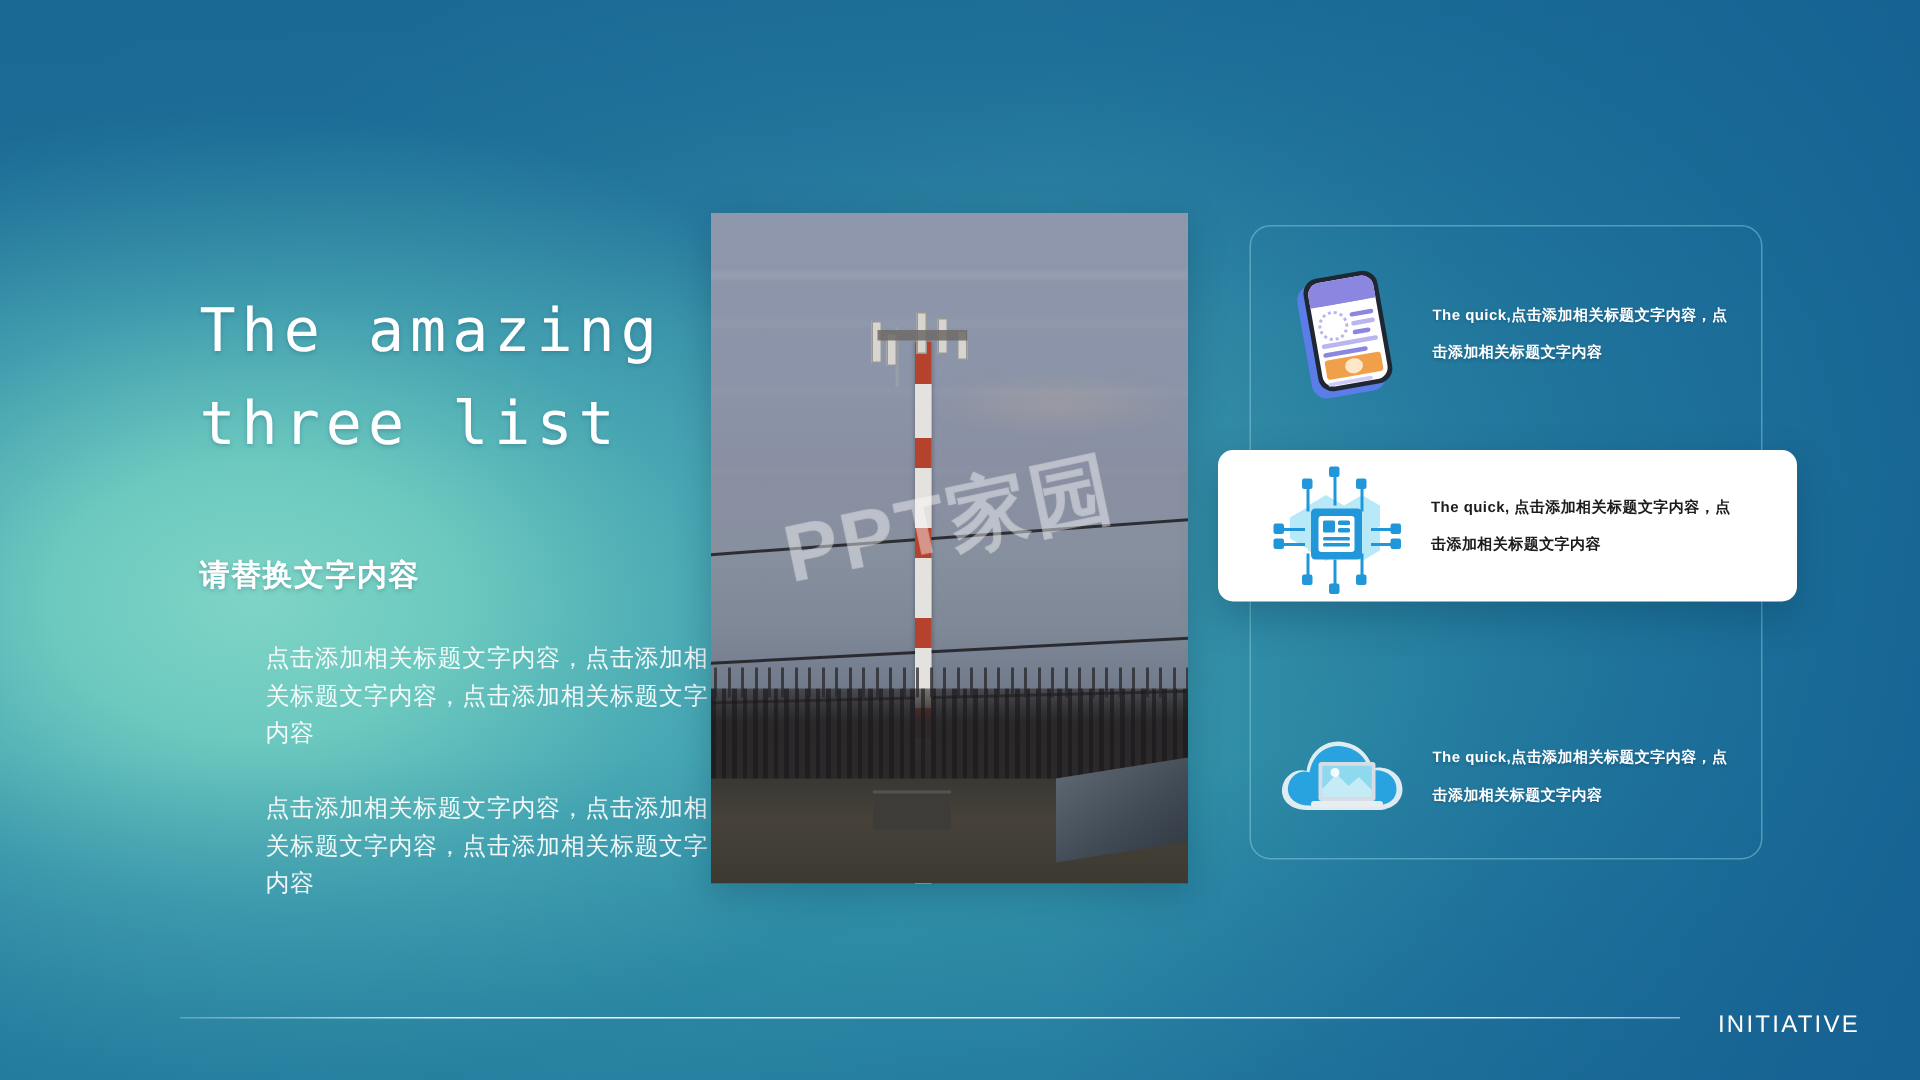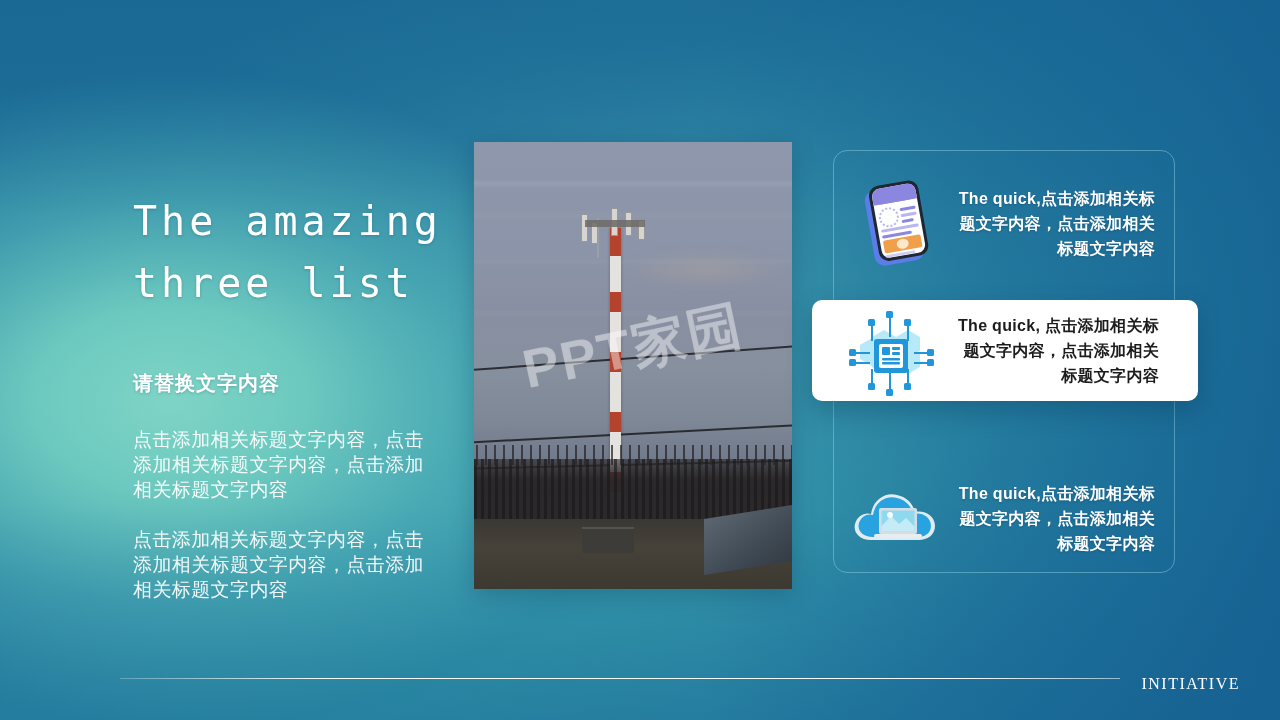--- a/index.html
+++ b/index.html
@@ -46,25 +46,26 @@
   .sub-title{
     margin-top:56px;
     font-size:20px;
     font-weight:bold;
     color:#ffffff;
     letter-spacing:1px;
     text-shadow:0 1px 3px rgba(10,60,90,0.25);
   }
   .para{
     margin-top:30px;
-    font-size:19px;
+    font-size:16px;
     line-height:25px;
     color:rgba(255,255,255,0.93);
     letter-spacing:0.4px;
     width:296px;
+    margin-left:44px;
   }
   .para.second{ margin-top:25px; }
 
   
   .photo-wrap{
     position:absolute;
     left:474px; top:142px; width:318px; height:447px;
     overflow:hidden;
     z-index:6;
     box-shadow:0 6px 22px rgba(10,50,80,0.28);
@@ -182,40 +183,39 @@
     background:#ffffff; border-radius:10px;
     box-shadow:0 10px 26px rgba(8,50,80,0.30);
     z-index:7;
   }
   .icon-box{
     flex:0 0 auto; width:96px; height:96px; position:relative;
     margin-left:4px;
   }
   .card-2 .icon-box{ margin-left:28px; width:100px; height:100px; }
   .card-text{
-    font-size:16px; line-height:25px; letter-spacing:0.3px;
-    margin-left:10px; width:200px;text-align:right;
+    font-size:10px; line-height:25px; letter-spacing:0.3px;
+    margin-left:10px; width:200px;
   }
   .card-1 .card-text, .card-3 .card-text{
     color:#ffffff; font-weight:bold;
     text-shadow:0 1px 2px rgba(10,55,85,0.35);
   }
   .card-2 .card-text{ color:#1c1c1c; font-weight:bold; width:205px; margin-left:14px; }
 
   
   .footer-line{
     position:absolute; left:120px; top:678px; width:1000px; height:1px;
     background:linear-gradient(to right, rgba(255,255,255,0.25), rgba(255,255,255,0.95) 20%, rgba(255,255,255,0.95) 85%, rgba(255,255,255,0.55));
     z-index:5;
   }
   .footer-label{
     position:absolute; right:40px; top:675px;
     font-size:16px; letter-spacing:1.5px; color:#ffffff;
     z-index:5;
-    font-family:Liberation Serif, serif;
   }
 </style>
 </head>
 <body>
 
 <div id="slide">
 
   <div class="left-block">
     <div class="big-title">The amazing
 three list</div>

